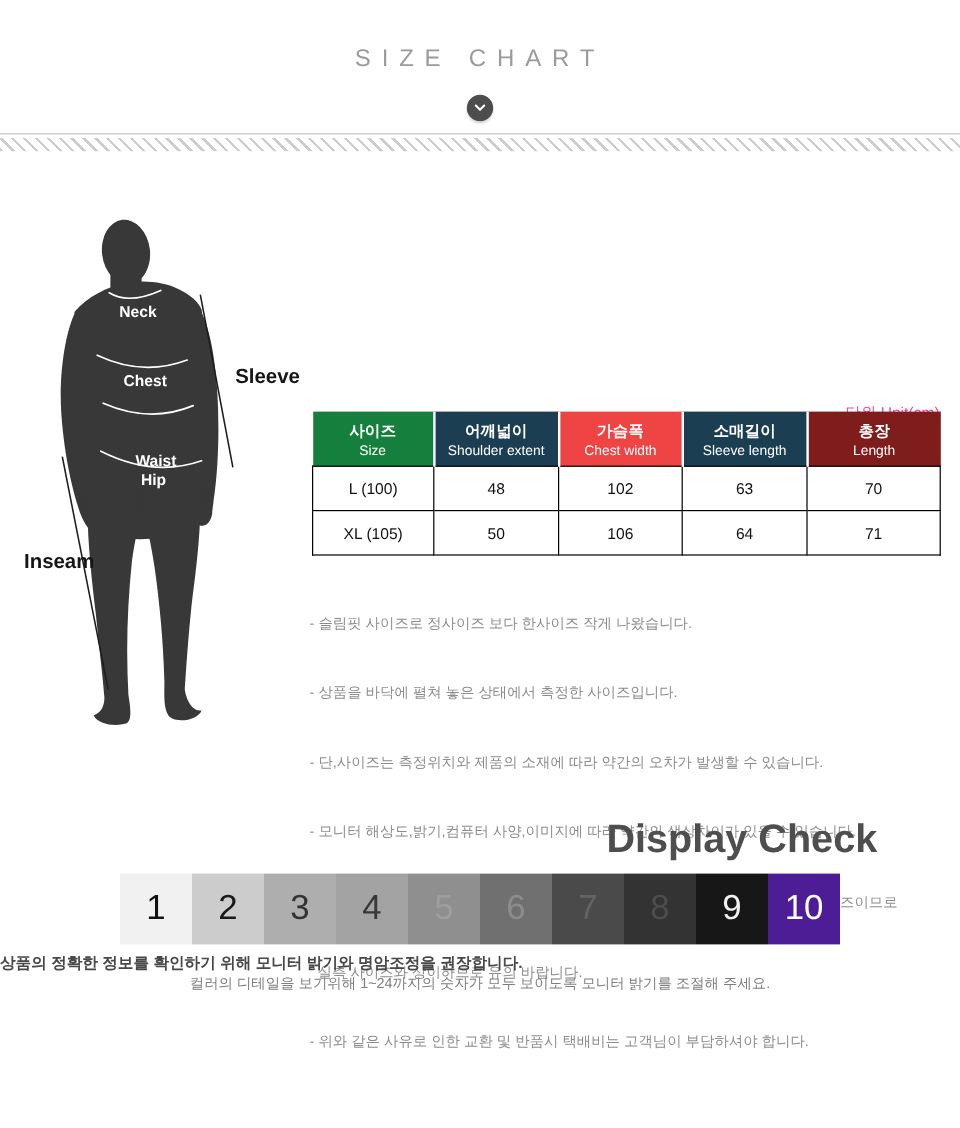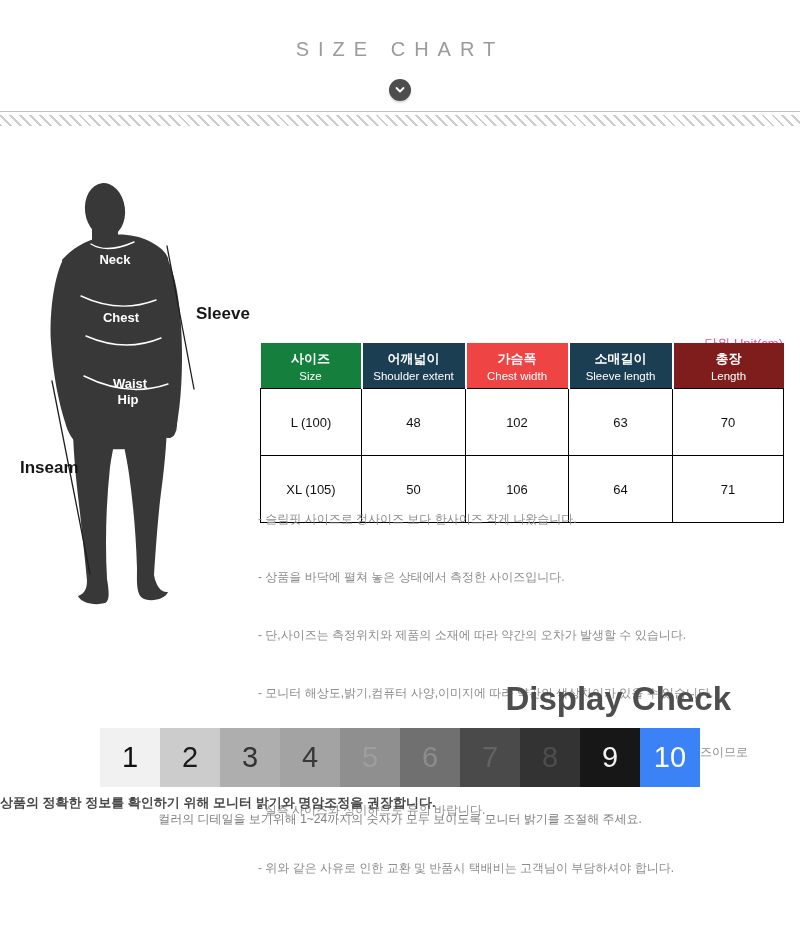--- a/index.html
+++ b/index.html
@@ -21,21 +21,21 @@
   .fig-label-dark{position:absolute;color:#161616;font-weight:bold;font-size:17px;}
 
   
   .unit-label{position:absolute;top:319px;left:483px;width:300px;text-align:right;font-size:13px;}
   .size-table{position:absolute;top:343px;left:260px;width:523px;border-collapse:collapse;table-layout:fixed;}
   .size-table th{height:45px;color:#fff;font-size:13px;font-weight:bold;text-align:center;
     border-left:2px solid #fff;border-right:2px solid #fff;padding:0;}
   .size-table th:first-child{border-left:none;} .size-table th:last-child{border-right:none;}
   .size-table th .en{display:block;font-weight:normal;font-size:11.5px;margin-top:2px;}
   .size-table td{height:36px;background:#fff;border:1px solid #000;text-align:center;
-    font-size:13px;color:#111;padding:15px;}
+    font-size:13px;color:#111;padding:0;}
 
   
   .notes{position:absolute;top:471px;left:258px;width:540px;font-size:12px;color:#8c8c8c;
     line-height:19.4px;white-space:pre;}
 
   
   .dc-title{position:absolute;top:680px;left:0;width:731px;text-align:right;
     font-size:33px;font-weight:bold;color:#4e4e4e;}
   .dc-strip{position:absolute;top:728px;left:100px;width:600px;height:59px;display:flex;}
   .dc-cell{width:60px;height:59px;display:flex;align-items:center;justify-content:center;
@@ -167,18 +167,18 @@
   <div class="dc-strip">
     <div class="dc-cell" style="background: rgb(241, 241, 241); color: rgb(17, 17, 17);">1</div>
     <div class="dc-cell" style="background: rgb(204, 204, 204); color: rgb(26, 26, 26);">2</div>
     <div class="dc-cell" style="background: rgb(174, 174, 174); color: rgb(51, 51, 51);">3</div>
     <div class="dc-cell" style="background: rgb(163, 163, 163); color: rgb(56, 56, 56);">4</div>
     <div class="dc-cell" style="background: rgb(143, 143, 143); color: rgb(158, 158, 158);">5</div>
     <div class="dc-cell" style="background: rgb(112, 112, 112); color: rgb(140, 140, 140);">6</div>
     <div class="dc-cell" style="background: rgb(74, 74, 74); color: rgb(99, 99, 99);">7</div>
     <div class="dc-cell" style="background: rgb(51, 51, 51); color: rgb(77, 77, 77);">8</div>
     <div class="dc-cell" style="background: rgb(23, 23, 23); color: rgb(242, 242, 242);">9</div>
-    <div class="dc-cell" style="background: #3b82f6; color: rgb(255, 255, 255);">10</div>
+    <div class="dc-cell" style="background: #4c1d95; color: rgb(255, 255, 255);">10</div>
   </div>
   <div class="dc-bold">상품의 정확한 정보를 확인하기 위해 모니터 밝기와 명암조정을 권장합니다.</div>
   <div class="dc-normal">컬러의 디테일을 보기위해 1~24까지의 숫자가 모두 보이도록 모니터 밝기를 조절해 주세요.</div>
 
 </div>
 
 </body></html>

